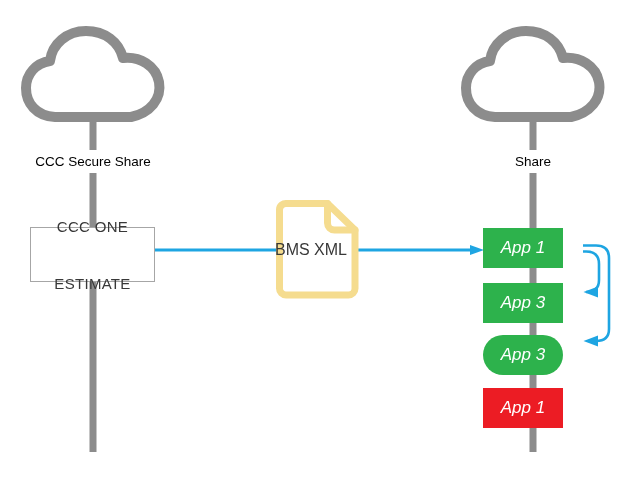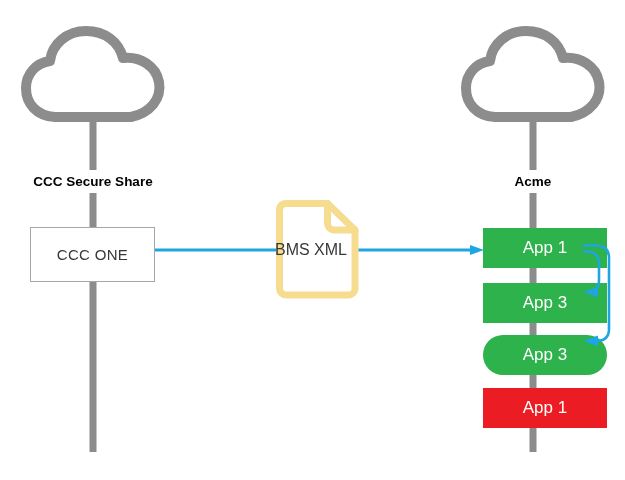--- a/index.html
+++ b/index.html
@@ -46,25 +46,24 @@
   }
 
   
   .cloud-label {
     position: absolute;
     top: 150px;
     transform: translateX(-50%);
     background: #ffffff;
     padding: 4px 8px;
     font-size: 13.5px;
-    font-weight: bold;
+    font-weight: normal;
     color: var(--label_text, #000000);
     white-space: nowrap;
     z-index: 3;
-    margin-top: 20px;
   }
   .cloud-label.left  { left: 93px; }
   .cloud-label.right { left: 533px; }
 
   
   .estimate-box {
     position: absolute;
     left: 30px; top: 227px;
     width: 125px; height: 55px;
     background: #ffffff;
@@ -110,27 +109,28 @@
     text-align: left;
     font-size: 16px;
     color: var(--dark_text, #383838);
     z-index: 4;
   }
 
   
   .app-box {
     position: absolute;
     left: 483px;
-    width: 124px; height: 40px;
+    width: 80px; height: 40px;
     display: flex;
     align-items: center;
     justify-content: center;
     color: #ffffff;
     font-size: 17px;
     z-index: 4;
+    font-style: italic;
   }
   .app-1 { top: 228px; }
   .app-2 { top: 283px; }
   .app-3 { top: 335px; }
   .app-4 { top: 388px; }
 </style>
 </head>
 <body>
 
 <div class="stage">
@@ -143,24 +143,25 @@
   </svg>
 
   <svg class="cloud-svg cloud-left" viewBox="0 0 154 107">
     <path class="cloud-path" d="M 36 97 C 17 96 7 83 7 68 C 7 54 17 43 31 41 C 33 24 48 11 67 11 C 86 11 100 22 104 38 C 121 36 137 46 140 62 C 143 79 131 93 112 97 Z"></path>
   </svg>
   <div class="cloud-label left">CCC Secure Share</div>
 
   <svg class="cloud-svg cloud-right" viewBox="0 0 154 107">
     <path class="cloud-path" d="M 36 97 C 17 96 7 83 7 68 C 7 54 17 43 31 41 C 33 24 48 11 67 11 C 86 11 100 22 104 38 C 121 36 137 46 140 62 C 143 79 131 93 112 97 Z"></path>
   </svg>
-  <div class="cloud-label right">Acme</div>
+  <div class="cloud-label right">Share</div>
 
   <div class="estimate-box">
     <span>CCC ONE</span>
+    <span>ESTIMATE</span>
   </div>
 
   <svg class="doc-svg" viewBox="0 0 84 100">
     <path class="doc-body" d="M 12 4.5 H 52.5 L 80 31 V 89.5 A 6.5 6.5 0 0 1 73.5 96 H 11 A 6.5 6.5 0 0 1 4.5 89.5 V 11 A 6.5 6.5 0 0 1 12 4.5 Z"></path>
     <path class="doc-fold" d="M 52.5 4.5 V 24 A 7 7 0 0 0 59.5 31 H 80"></path>
   </svg>
   <div class="doc-label">BMS XML</div>
 
   <div class="app-box app-1" style="background: rgb(45, 178, 76);">App 1</div>
   <div class="app-box app-2" style="background: rgb(45, 178, 76);">App 3</div>

